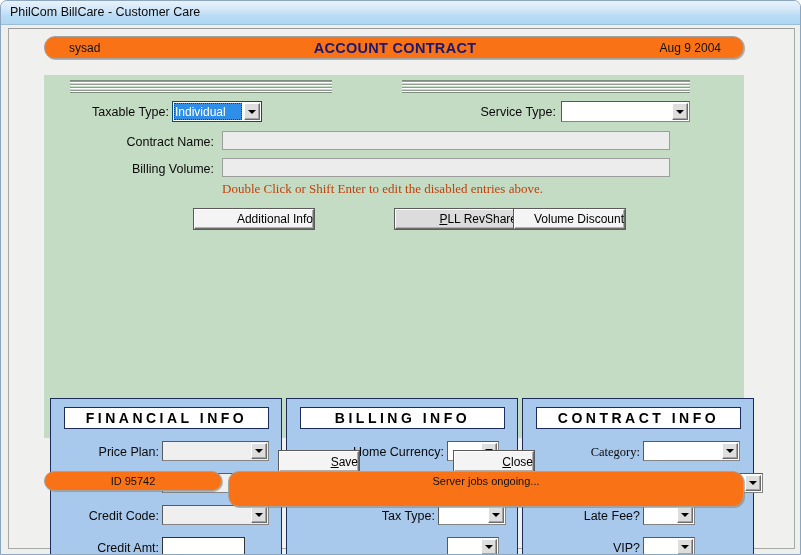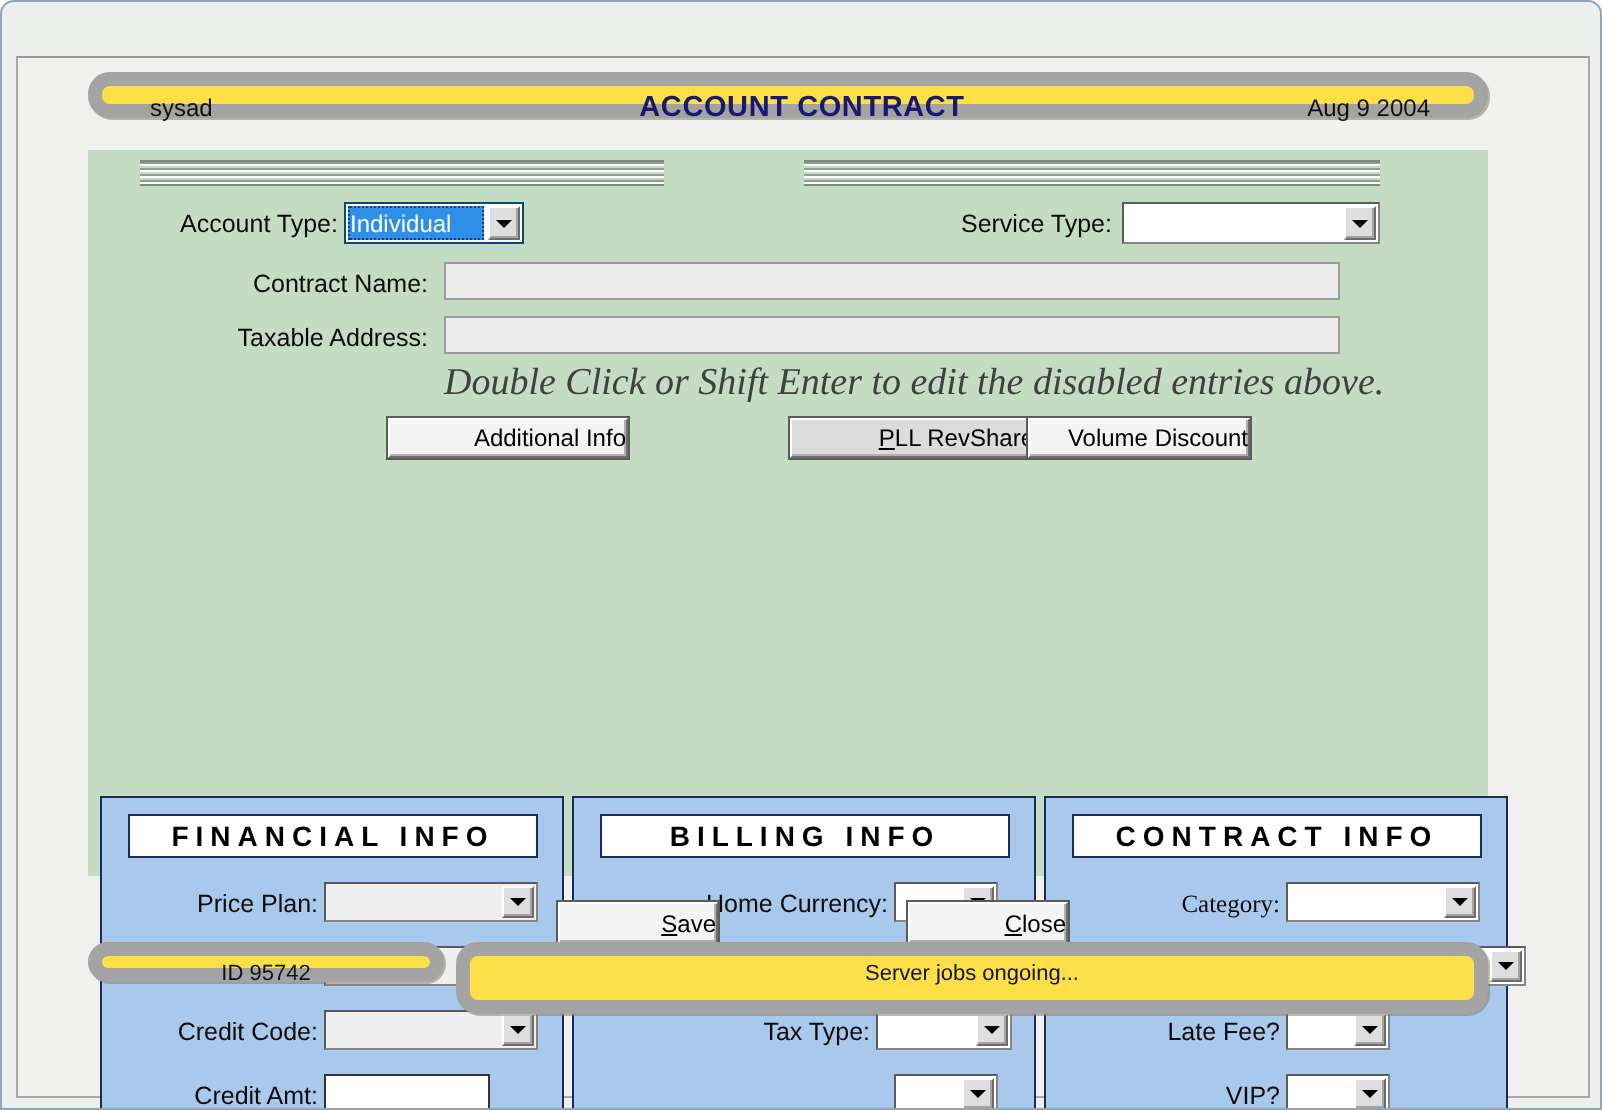--- a/index.html
+++ b/index.html
@@ -52,22 +52,22 @@
     box-sizing: border-box;
     background: #f0f0ee;
     border: 1px solid #a8a8a8;
     border-top-color: #9a9a9a;
   }
 
   
   .pill {
     position: absolute;
     box-sizing: border-box;
-    background: #fde047;
-    border: 7px solid #a3a3a3;
+    background: #f97316;
+    border: 1px solid #a3a3a3;
     border-radius: 11px;
     box-shadow: 1px 1px 0 rgba(130,130,110,0.55);
   }
   #header-pill {
     left: 35px; top: 7px;
     width: 700px; height: 23px;
   }
   #header-pill .hdr-user {
     position: absolute;
     left: 24px; top: 4px;
@@ -190,23 +190,22 @@
   .textbox {
     position: absolute;
     box-sizing: border-box;
     background: #ffffff;
     border: 1px solid #333333;
   }
 
   .hint-text {
     position: absolute;
     font-family: "Liberation Serif", serif;
-    font-style: italic;
-    font-size: 19px;
-    color: #404040;
+    font-size: 13px;
+    color: #c2410c;
     white-space: nowrap;
   }
 
   
   .btn {
     position: absolute;
     box-sizing: border-box;
     background: #f4f4f4;
     border: 1px solid #ffffff;
     border-right-color: #6e6e6e;
@@ -272,35 +271,38 @@
     text-align: center;
     font-size: 11px;
     color: #111;
   }
 </style>
 </head>
 <body>
 
 <div id="window">
 
+  <div id="titlebar">
+    <span class="title-text">PhilCom BillCare - Customer Care</span>
+  </div>
 
   <div id="client">
 
     <div class="pill" id="header-pill">
       <span class="hdr-user">sysad</span>
       <span class="hdr-title">ACCOUNT CONTRACT</span>
       <span class="hdr-date">Aug 9 2004</span>
     </div>
 
     <div id="green-panel">
 
       <div class="deco-lines" id="deco-left"></div>
       <div class="deco-lines" id="deco-right"></div>
 
-      <span class="fld-label" style="left:0px; top:30px; width:125px;">Account Type:</span>
+      <span class="fld-label" style="left:0px; top:30px; width:125px;">Taxable Type:</span>
       <div class="combo" id="account-type-combo" style="left:128px; top:26px; width:90px; height:21px;">
         <div class="cb-sel">
           <span>Individual</span>
         </div>
         <div class="cb-btn">
           <span class="cb-arrow"></span>
         </div>
       </div>
 
       <span class="fld-label" style="left:400px; top:30px; width:112px;">Service Type:</span>
@@ -309,21 +311,21 @@
         <div class="cb-btn">
           <span class="cb-arrow"></span>
         </div>
       </div>
 
       <span class="fld-label" style="left:20px; top:60px; width:150px;">Contract Name:</span>
       <div class="disabled-input" style="left:178px; top:56px; width:448px; height:19px;">
         <span style="position:absolute;left:3px;top:2px;font-size:12px;color:#555;"></span>
       </div>
 
-      <span class="fld-label" style="left:20px; top:87px; width:150px;">Taxable Address:</span>
+      <span class="fld-label" style="left:20px; top:87px; width:150px;">Billing Volume:</span>
       <div class="disabled-input" style="left:178px; top:83px; width:448px; height:19px;">
         <span style="position:absolute;left:3px;top:2px;font-size:12px;color:#555;"></span>
       </div>
 
       <span class="hint-text" style="left:178px; top:106px;">Double Click or Shift Enter to edit the disabled entries above.</span>
     </div>
 
     <div style="position:absolute;left:35px;top:174px;width:700px;height:235px;background:#c4dcc4;">
 
       <div class="btn" style="left:150px; top:6px; width:120px; height:20px;">

